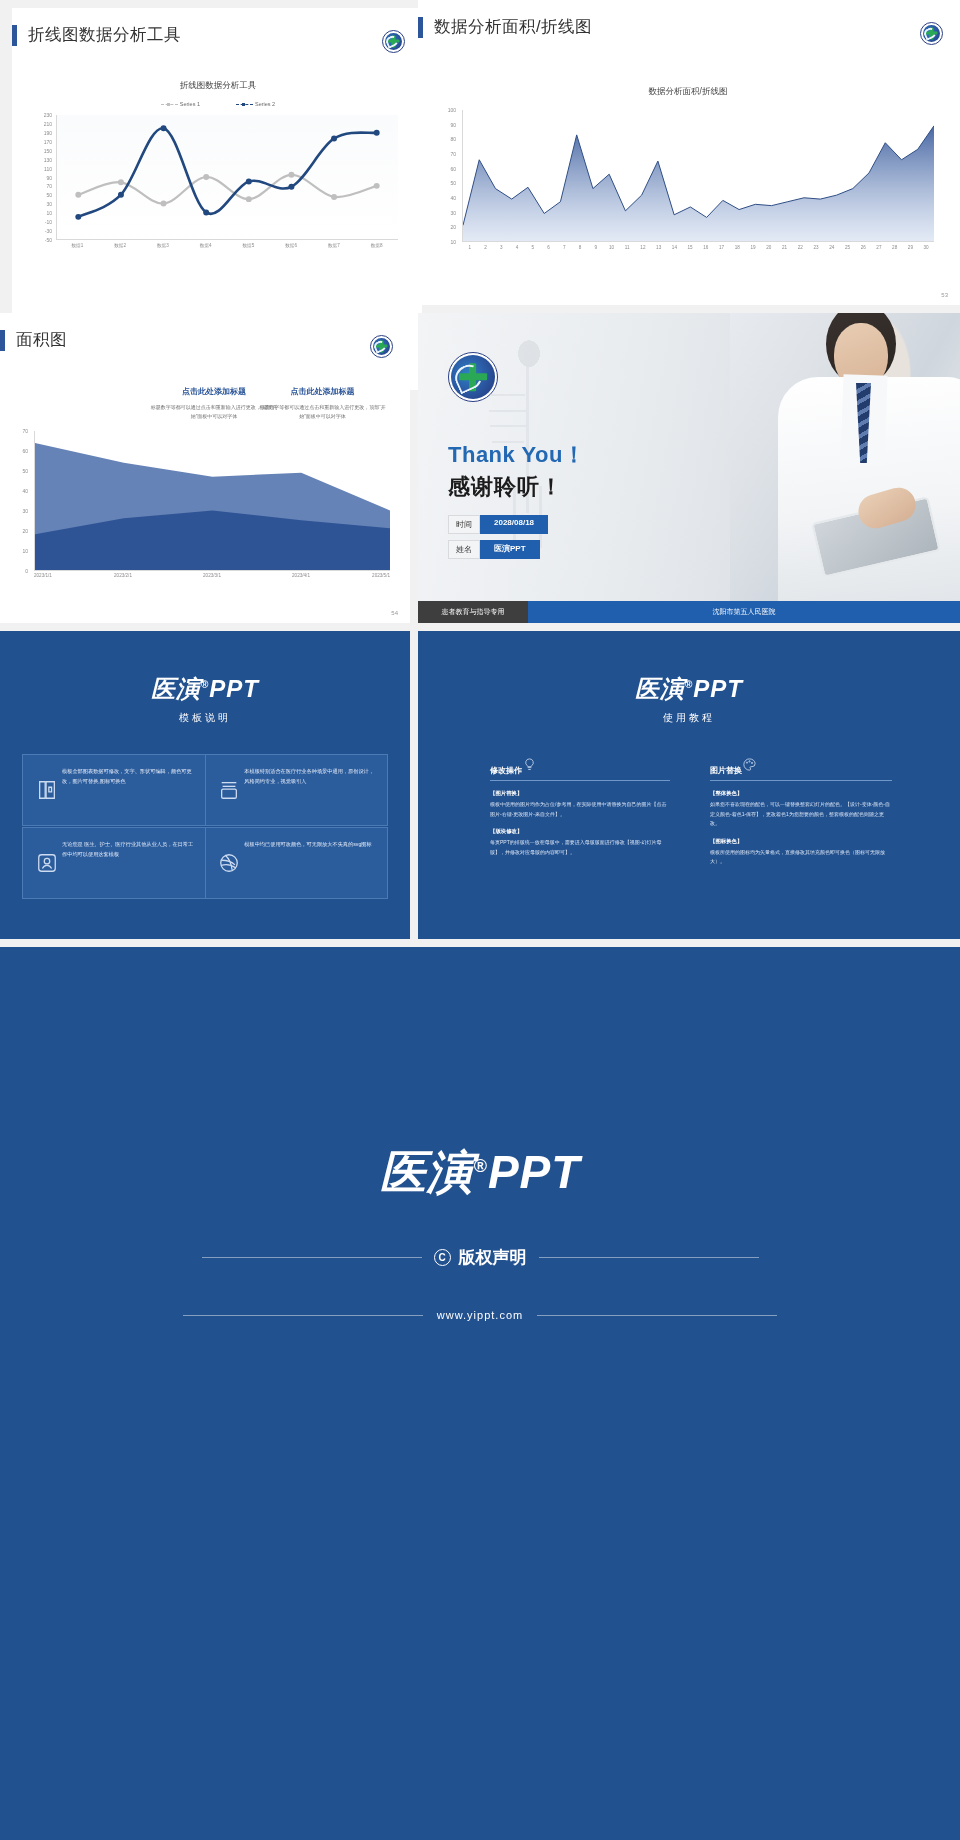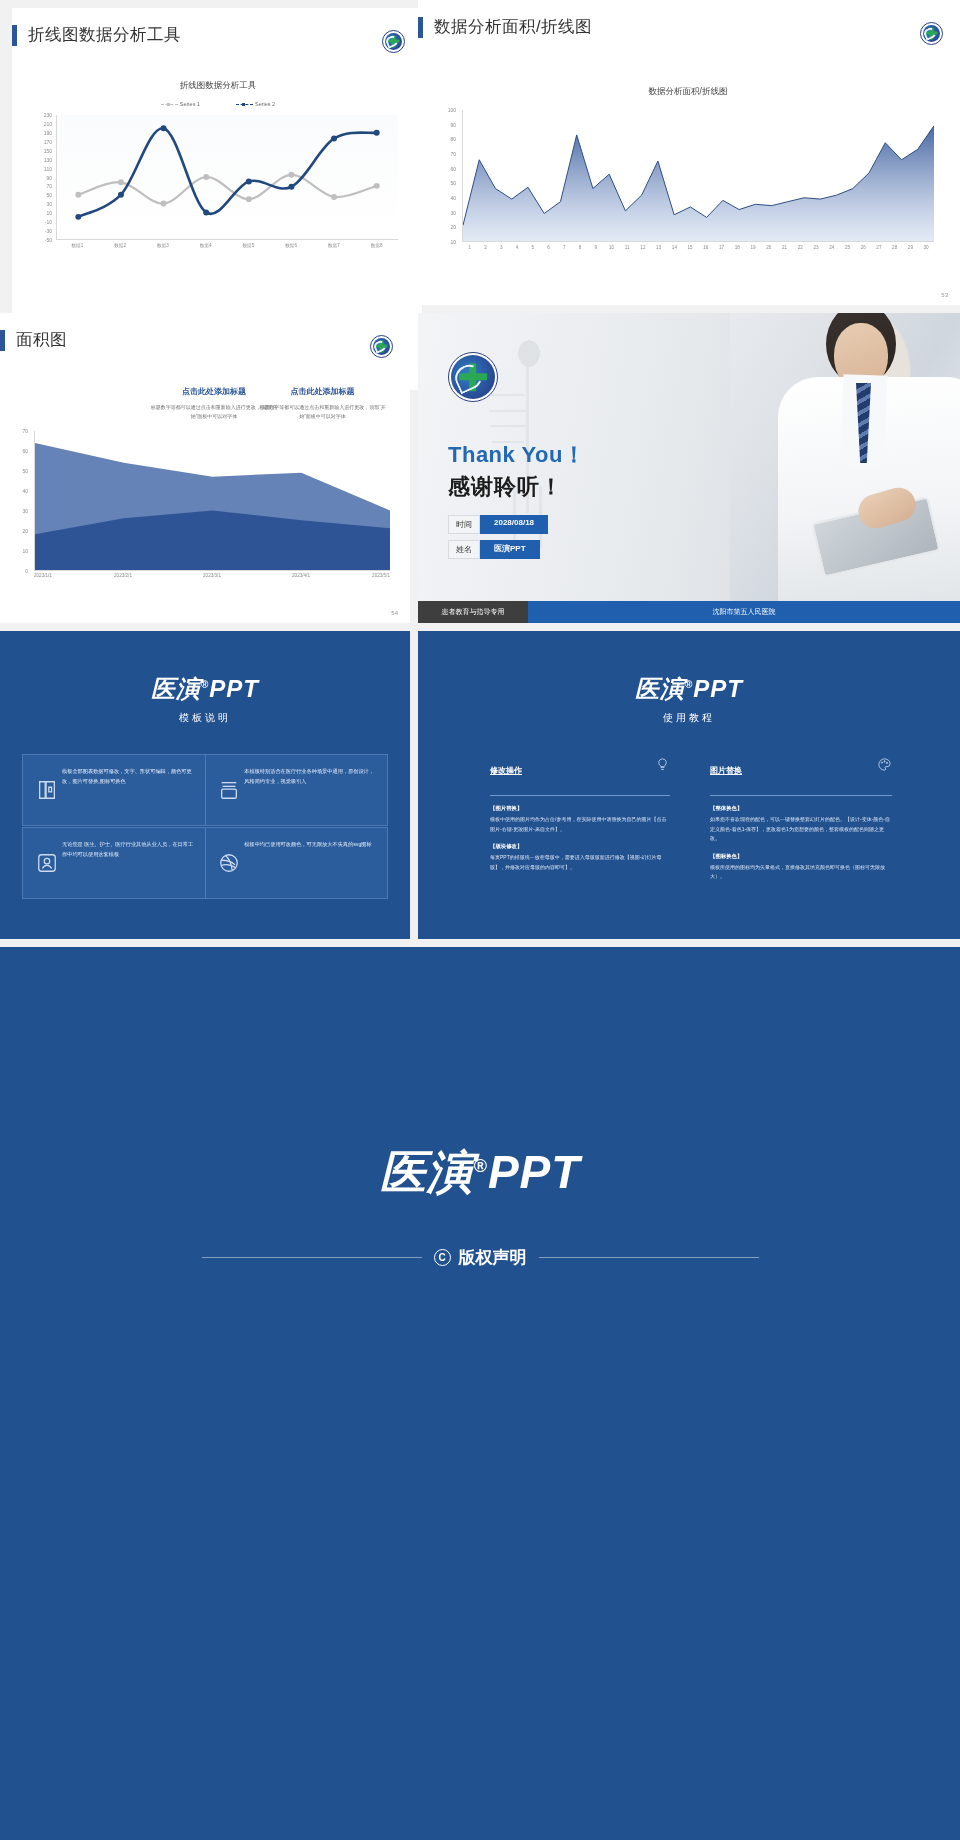--- a/index.html
+++ b/index.html
@@ -127,22 +127,22 @@
   .blue-sub { text-align:center; font-size: 10px; margin-top: 6px; letter-spacing: 3px; }
   .card-box { position:absolute; background: #2b5c9c; border: .6px solid #4c7ab5; display:flex; }
   .card-half { flex:1; display:flex; padding: 11px 9px; }
   .card-sep { width:.6px; background:#4c7ab5; }
   .ci { width: 30px; flex: 0 0 30px; display:flex; align-items:center; justify-content:center; }
   .ci svg { width: 22px; height: 22px; }
   .ctext { font-size: 5.2px; line-height: 1.95; color: #e6eefa; }
 
   
   .tut-col { position: absolute; width: 150px; }
-  .tut-head { display:flex; align-items:flex-end; justify-content: space-between;
-              border-bottom: .8px solid #6f97c8; padding-bottom: 19px; text-decoration: underline; }
+  .tut-head { display:flex; align-items:flex-end; 
+              border-bottom: .8px solid #6f97c8; padding-bottom: 4px; }
   .tut-head .t { font-size: 8px; font-weight: bold; }
   .tut-head svg { width: 15px; height: 15px; }
   .tut-sec { margin-top: 9px; }
   .tut-sec .h { font-size: 5.4px; font-weight: bold; color: #fff; margin-bottom: 3px; }
   .tut-sec .p { font-size: 5px; line-height: 1.92; color: #dbe6f5; }
 
   
   .copy { position: absolute; left: 0; width: 960px; background: #22518f; color: #fff; }
   .copy-brand { text-align: center; font-size: 46px; font-weight: bold; font-style: italic;
                 letter-spacing: 1px; }
@@ -516,15 +516,20 @@
     <div class="copy-rule">
       <div class="line"></div>
       <div class="mid">
         <span class="cmark">C</span>
         <span>版权声明</span>
       </div>
       <div class="line"></div>
     </div>
 
 
+    <div class="copy-bottom">
+      <div class="line"></div>
+      <div class="copy-url">www.yippt.com</div>
+      <div class="line"></div>
+    </div>
   </div>
 
 </div>
 
 </body></html>

